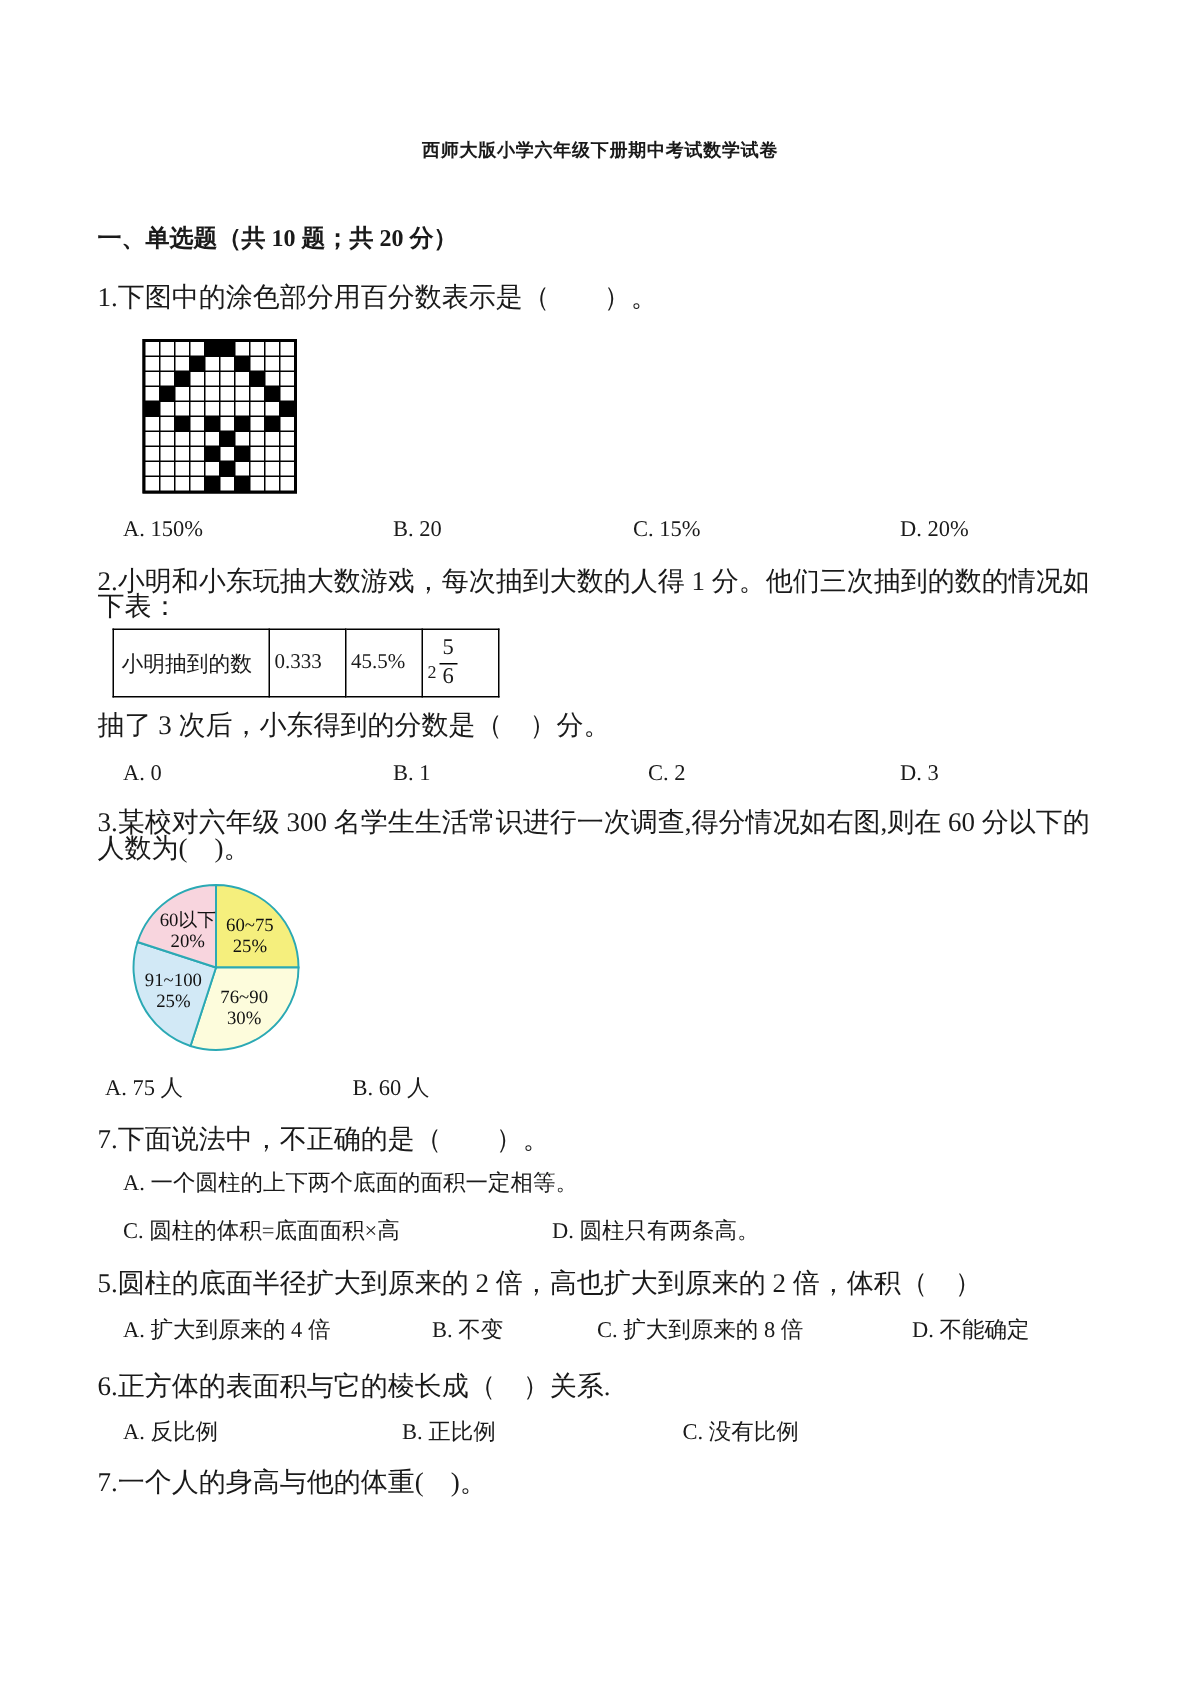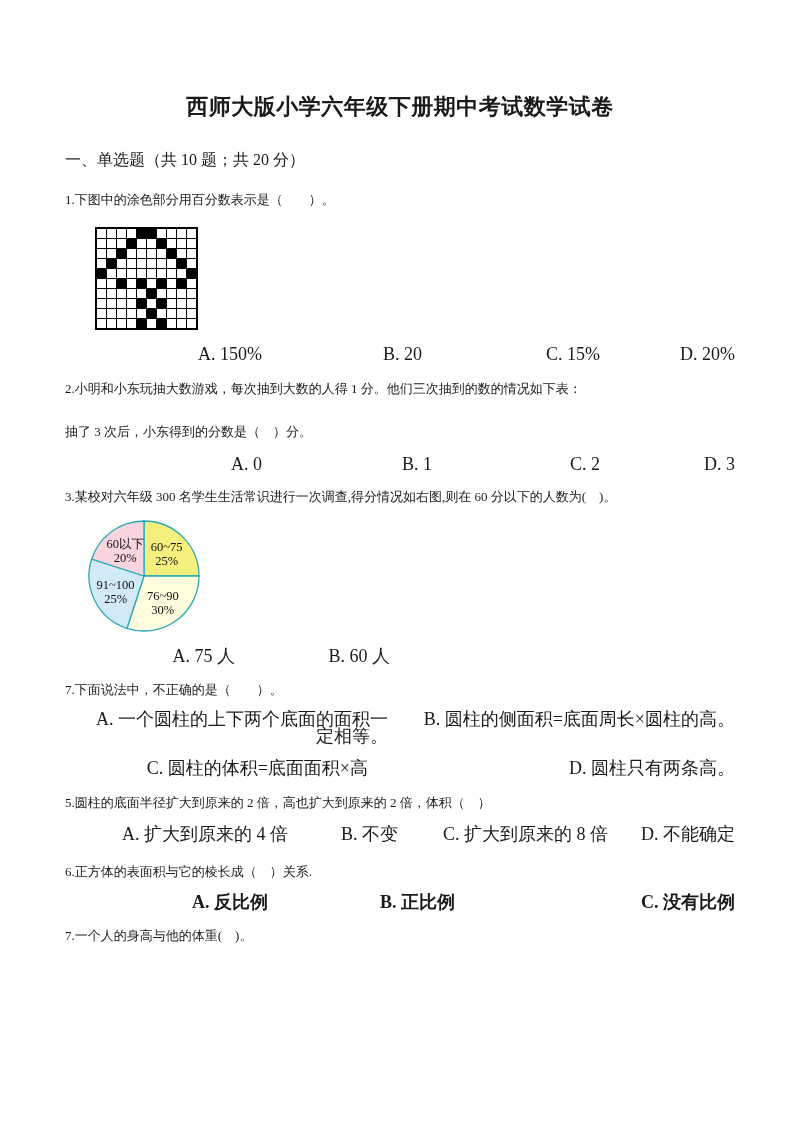--- a/index.html
+++ b/index.html
@@ -3,42 +3,42 @@
 <meta charset="utf-8">
 <style>
   html,body { margin:0; padding:0; }
   body {
     width:793px; height:1122px; background:#ffffff; overflow:hidden;
     font-family:"Liberation Serif","DejaVu Serif",serif;
     color:#1a1a1a;
   }
   .sheet { padding:0 58px 0 65px; }
 
-  .title { margin-top:92px; text-align:center; font-size:22px; font-weight:bold; letter-spacing:0.5px; }
-  .section-heading { margin-top:28px; font-size:16px; font-weight:normal; }
-  .qtext { margin-top:20px; font-size:13px; line-height:17px; }
+  .title { margin-top:92px; text-align:center; font-size:12px; font-weight:bold; letter-spacing:0.5px; }
+  .section-heading { margin-top:40px; font-size:16px; font-weight:bold; }
+  .qtext { margin-top:20px; font-size:18px; line-height:17px; }
 
   
   .pgrid-wrap { margin:19px 0 0 30px; }
   .pgrid {
     display:grid; grid-template-columns:repeat(10,9px); grid-auto-rows:9px;
     gap:1px; background:#000; border:2px solid #000; width:max-content;
   }
   .gcell { background:#fff; }
   .gcell.on { background:#000; }
 
   
-  .opt-row { display:grid; margin-top:16px; padding-left:17px; font-size:18px; line-height:17px;text-align:right; }
+  .opt-row { display:grid; margin-top:16px; padding-left:17px; font-size:15px; line-height:17px; }
   .q1opts { grid-template-columns:180px 160px 178px auto; margin-top:16px; }
   .q2opts { grid-template-columns:180px 170px 168px auto; }
   .q3opts { grid-template-columns:165px 155px auto; padding-left:5px; margin-top:8px; }
   .q4opts1 { grid-template-columns:306px auto; margin-top:13px; }
   .q4opts2 { grid-template-columns:286px auto; margin-top:15px; }
   .q5opts { grid-template-columns:206px 110px 210px auto; margin-top:15px; }
-  .q6opts { grid-template-columns:186px 187px auto; margin-top:14px;font-weight:bold; }
+  .q6opts { grid-template-columns:186px 187px auto; margin-top:14px; }
 
   
   .score-table { border-collapse:collapse; margin:6px 0 0 10px; }
   .score-table td, .score-table th {
     border:1.5px solid #000; font-weight:normal; font-size:14.5px;
     text-align:left; vertical-align:middle; padding:0 3px;
   }
   .score-table th { text-align:center; height:29px; padding:0 2px; }
   .score-table .rowlabel { width:95px; height:44px; padding-left:5px; }
   .score-table .val { width:44px; font-size:14px; }
@@ -172,24 +172,30 @@
     <span>A. 150%</span>
     <span>B. 20</span>
     <span>C. 15%</span>
     <span>D. 20%</span>
   </div>
 
   <div class="qtext" style="margin-top:17px">2.小明和小东玩抽大数游戏，每次抽到大数的人得 1 分。他们三次抽到的数的情况如下表：</div>
 
   <table class="score-table">
     <tbody>
+    <tr>
+      <td class="rowlabel">小明抽到的数</td>
+      <td class="val">0.333</td>
+      <td class="val">45.5%</td>
+      <td class="val"><span class="whole">2</span><span class="frac"><span class="num">5</span><span class="den">6</span></span></td>
+    </tr>
   </tbody>
     </table>
 
-  <div class="qtext" style="">抽了 3 次后，小东得到的分数是（　）分。</div>
+  <div class="qtext" style="margin-top:10px">抽了 3 次后，小东得到的分数是（　）分。</div>
 
   <div class="opt-row q2opts">
     <span>A. 0</span>
     <span>B. 1</span>
     <span>C. 2</span>
     <span>D. 3</span>
   </div>
 
   <div class="qtext" style="margin-top:15px">3.某校对六年级 300 名学生生活常识进行一次调查,得分情况如右图,则在 60 分以下的人数为(　)。</div>
 
@@ -208,21 +214,20 @@
 
   <div class="opt-row q3opts">
     <span>A. 75 人</span>
     <span>B. 60 人</span>
   </div>
 
   <div class="qtext" style="margin-top:16px">7.下面说法中，不正确的是（　　）。</div>
 
   <div class="opt-row q4opts1">
     <span>A. 一个圆柱的上下两个底面的面积一定相等。</span>
-    <span>B. 圆柱的侧面积=底面周长×圆柱的高。</span>
   </div>
   <div class="opt-row q4opts2">
     <span>C. 圆柱的体积=底面面积×高</span>
     <span>D. 圆柱只有两条高。</span>
   </div>
 
   <div class="qtext" style="margin-top:17px">5.圆柱的底面半径扩大到原来的 2 倍，高也扩大到原来的 2 倍，体积（　）</div>
 
   <div class="opt-row q5opts">
     <span>A. 扩大到原来的 4 倍</span>

